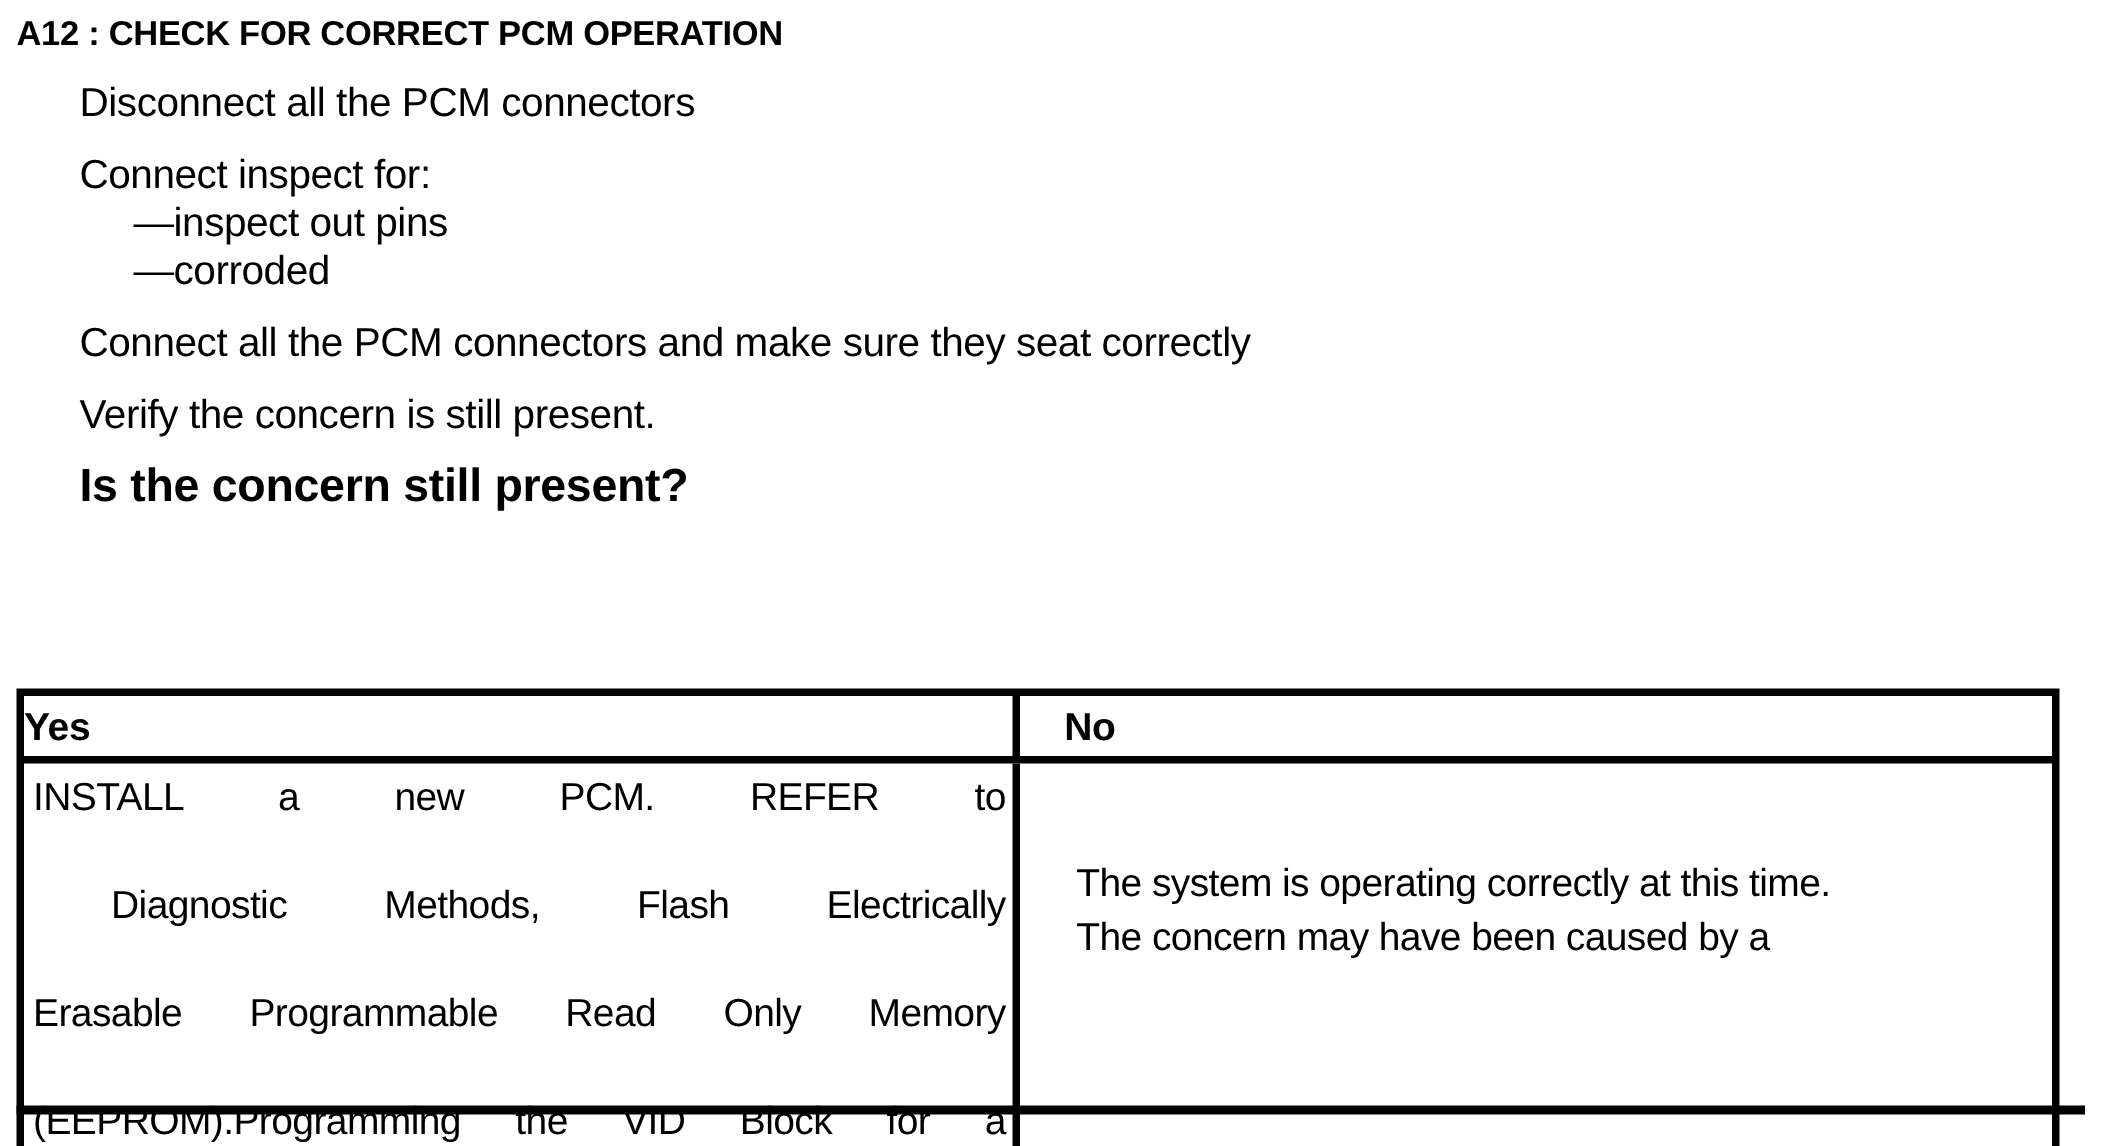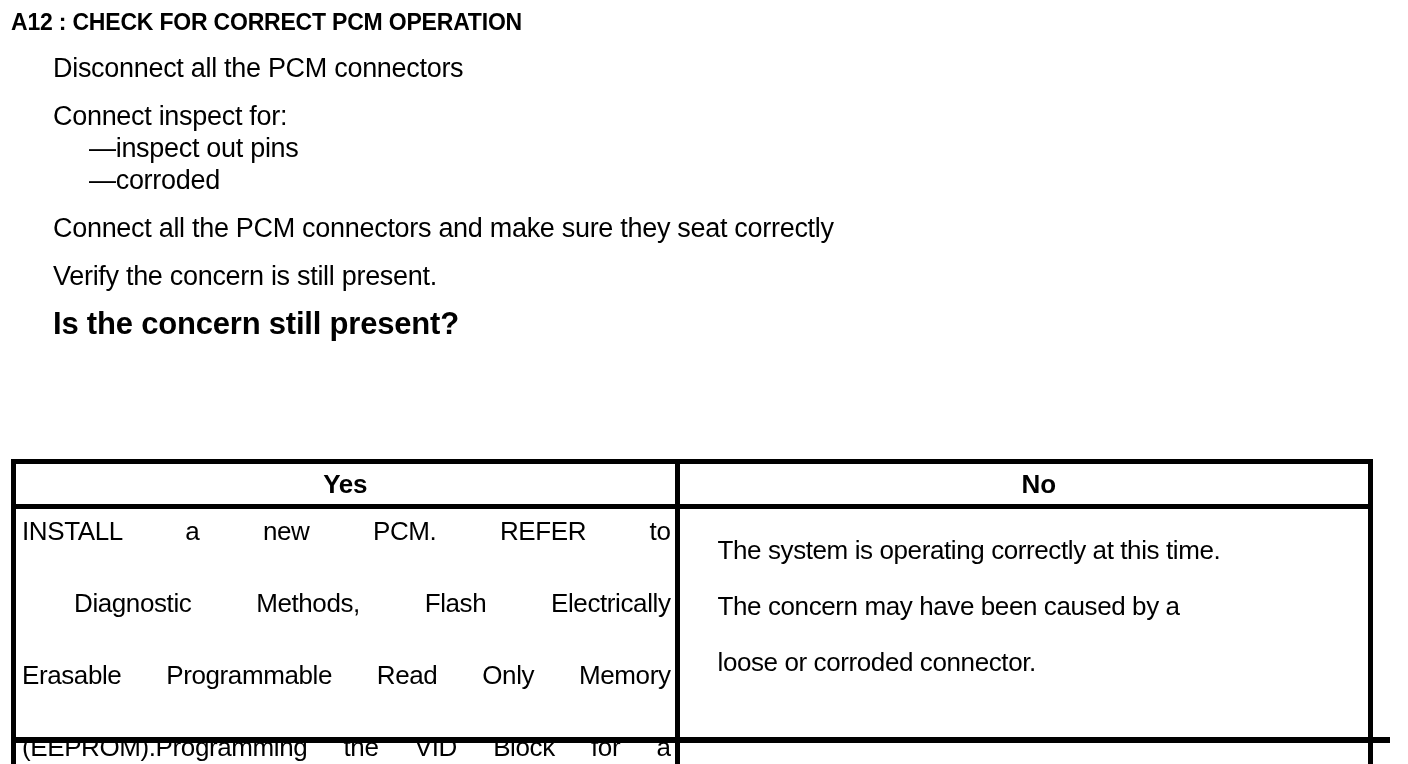--- a/index.html
+++ b/index.html
@@ -90,21 +90,21 @@
   }
   .cell.left {
     width: 681px;
     border-right: 5px solid #000;
   }
   .cell.right {
     width: 676px;
     margin-left: 30px;
   }
   .head-cell {
-    text-align: center;
+    text-align: left;
     font-size: 26px;
     font-weight: bold;
     line-height: 36px;
     padding: 2px 0 2px 0;
     letter-spacing: -0.2px;
   }
 
   .body-cell {
     font-size: 26px;
     line-height: 36px;
@@ -114,21 +114,20 @@
     padding: 4px 4px 6px 6px;
     text-align: justify;
     text-align-last: left;
   }
   .cell.right .body-cell {
     min-height: 186px;
     display: flex;
     flex-direction: column;
     justify-content: center;
     padding: 4px 6px 4px 8px;
-    gap: 20px;
   }
   .body-cell .ln {
     white-space: nowrap;
   }
   .justline {
     display: block;
     text-align: justify;
   }
   .justline::after {
     content: "";
@@ -184,21 +183,20 @@
           <span class="justline indented">Diagnostic Methods, Flash Electrically</span>
           <span class="justline">Erasable Programmable Read Only Memory</span>
           <span class="justline">(EEPROM).Programming the VID Block for a</span>
 
         </div>
       </div>
       <div class="cell right">
         <div class="body-cell">
           <span class="ln">The system is operating correctly at this time.</span>
           <span class="ln">The concern may have been caused by a</span>
-          <span class="ln">loose or corroded connector.</span>
         </div>
       </div>
     </div>
 
   </div>
 
   <div class="bottom-rule"></div>
 
 </div>
 

